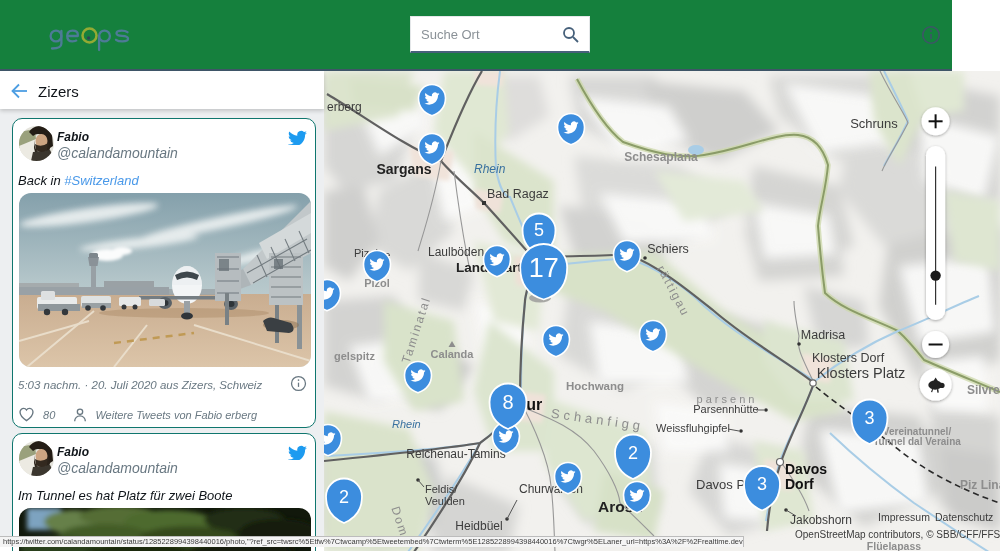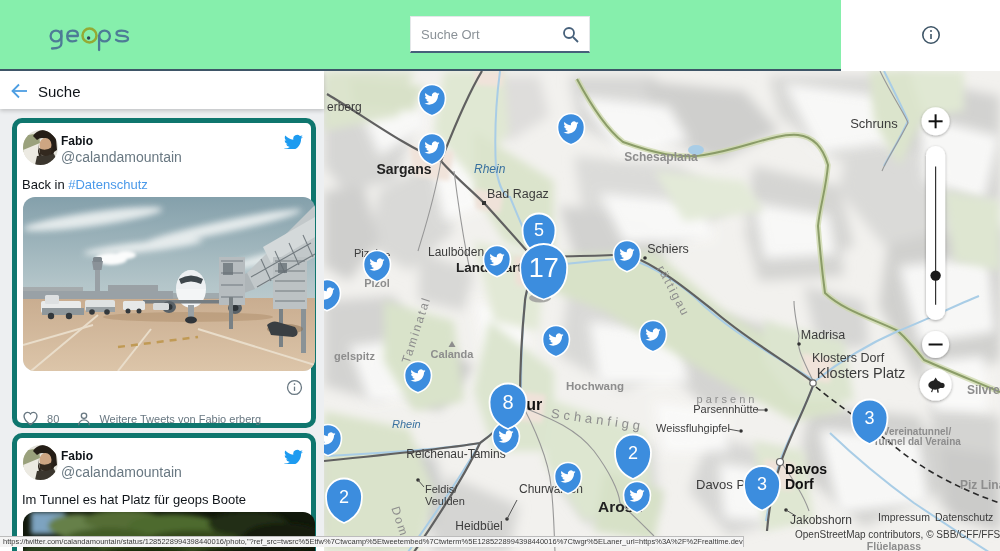--- a/index.html
+++ b/index.html
@@ -1,28 +1,28 @@
 <!DOCTYPE html>
 <html><head>
 <meta charset="utf-8">
 <style>
 * { margin:0; padding:0; box-sizing:border-box; }
 html,body { width:1000px; height:551px; overflow:hidden; font-family:"Liberation Sans", sans-serif; background:#fff; }
 #app { position:relative; width:1000px; height:551px; }
 
-#header { position:absolute; left:0; top:0; width:841px; height:71px; background:#86efac; border-bottom:2px solid #3e5567; z-index:30; }
+#header { position:absolute; left:0; top:0; width:952px; height:71px; background:#15803d; border-bottom:2px solid #3e5567; z-index:30; }
 #searchbox { position:absolute; left:410px; top:16px; width:180px; height:37px; border:1px solid #e4e7e9; border-bottom:2px solid #46607a; background:#fff; }
 #searchbox .ph { position:absolute; left:10px; top:10px; font-size:13px; color:#8a9197; }
 #infoicon { position:absolute; left:921px; top:25px; }
 
 #sidebar { position:absolute; left:0; top:71px; width:324px; height:465px; background:#edeff1; z-index:20; }
 #tweetbar { position:absolute; left:0; top:0; width:324px; height:38px; background:#fff; box-shadow:0 2px 4px rgba(0,0,0,0.18); }
 #tweetbar .back { position:absolute; left:10px; top:7px; font-size:19px; color:#4a97d2; }
 #tweetbar .title { position:absolute; left:38px; top:12px; font-size:15px; color:#0f1419; }
-.card { position:absolute; left:12px; width:304px; background:#fff; border:5px solid #0f766e; border-radius:10px; }
+.card { position:absolute; left:12px; width:304px; background:#fff; border:1px solid #0f766e; border-radius:10px;font-style:italic; }
 #card1 { top:47px; height:310px; }
 #card2 { top:362px; height:200px; }
 .avatar { position:absolute; left:6px; top:7px; width:35px; height:35px; border-radius:50%; overflow:hidden; }
 .uname { position:absolute; left:44px; top:11px; font-size:12px; font-weight:bold; color:#0f1419; }
 .uhandle { position:absolute; left:44px; top:26px; font-size:14px; color:#697882; }
 .bird { position:absolute; right:8px; top:10px; }
 .tweettext { position:absolute; left:5px; top:54px; font-size:13px; color:#0f1419; }
 .tweettext a { color:#4a99e9; text-decoration:none; }
 .photo { position:absolute; left:6px; top:74px; width:292px; border-radius:12px; overflow:hidden; }
 .meta { position:absolute; left:5px; top:260px; font-size:11.5px; color:#697882; white-space:nowrap; }
@@ -379,40 +379,40 @@
       <circle cx="10" cy="6" r="1" fill="#3e5567"></circle>
     </svg>
   </div>
 
   <div id="sidebar">
     <div id="tweetbar">
       <svg class="back" style="position:absolute;left:10px;top:11px;" width="20" height="18" viewBox="0 0 20 18">
         <line x1="2" y1="9" x2="17" y2="9" stroke="#4d9ee2" stroke-width="1.8"></line>
         <polyline points="9,2.5 2.5,9 9,15.5" fill="none" stroke="#4d9ee2" stroke-width="1.8"></polyline>
       </svg>
-      <span class="title">Suche</span>
+      <span class="title">Zizers</span>
     </div>
 
     <div class="card" id="card1">
       <div class="avatar"><svg width="35" height="35" viewBox="0 0 35 35">
             <rect width="35" height="35" fill="#e4e3db"></rect>
             <path d="M0,6 L16,3 L17,14 L0,22 Z" fill="#9aa17c"></path>
             <path d="M0,20 L17,13 L19,35 L0,35 Z" fill="#eceae2"></path>
             <path d="M10,6 Q14,-1 24,0 L33,8 L34,20 L28,24 L26,10 Q18,6 14,10 Z" fill="#241d16"></path>
             <ellipse cx="22.5" cy="15" rx="6" ry="7" fill="#cda582"></ellipse>
             <path d="M15.5,14 Q15,26 22,27 Q29,26 29.5,13 L31,22 Q30,30 23,31 Q16,30 15,22 Z" fill="#2a221a"></path>
             <path d="M14,26 L31,24 L35,32 L35,35 L12,35 Z" fill="#3b362e"></path>
             <path d="M16,18 Q22,22 29,17 L28,24 Q22,28 17,24 Z" fill="#33291f"></path>
           </svg></div>
       <div class="uname">Fabio</div>
       <div class="uhandle">@calandamountain</div>
       <svg class="bird" width="19" height="16" viewBox="0 0 24 20">
           <path fill="#1d9bf0" d="M23.953 4.57a10 10 0 01-2.825.775 4.958 4.958 0 002.163-2.723c-.951.555-2.005.959-3.127 1.184a4.92 4.92 0 00-8.384 4.482C7.69 8.095 4.067 6.13 1.64 3.162a4.822 4.822 0 00-.666 2.475c0 1.71.87 3.213 2.188 4.096a4.904 4.904 0 01-2.228-.616v.06a4.923 4.923 0 003.946 4.827 4.996 4.996 0 01-2.212.085 4.936 4.936 0 004.604 3.417 9.867 9.867 0 01-6.102 2.105c-.39 0-.779-.023-1.17-.067a13.995 13.995 0 007.557 2.209c9.053 0 13.998-7.496 13.998-13.985 0-.21 0-.42-.015-.63A9.935 9.935 0 0024 4.59z"></path>
         </svg>
-      <div class="tweettext">Back in <a>#Datenschutz</a></div>
+      <div class="tweettext">Back in <a>#Switzerland</a></div>
       <div class="photo" style="top:74px;height:174px;"><svg id="photo1" width="292" height="174" viewBox="0 0 292 174">
             <defs>
               <linearGradient id="sky" x1="0" y1="0" x2="0" y2="1">
                 <stop offset="0" stop-color="#84a0ab"></stop>
                 <stop offset="0.5" stop-color="#b3c5c9"></stop>
                 <stop offset="1" stop-color="#d8dfde"></stop>
               </linearGradient>
               <linearGradient id="grd" x1="0" y1="0" x2="0" y2="1">
                 <stop offset="0" stop-color="#c9ad90"></stop>
                 <stop offset="1" stop-color="#dcc5a9"></stop>
@@ -493,20 +493,21 @@
               <rect x="62" y="103" width="30" height="11" rx="2" fill="#dfe2e2"></rect>
               <rect x="63" y="110" width="29" height="5" fill="#9aa1a4"></rect>
               <circle cx="69" cy="115" r="2.8" fill="#33383c"></circle>
               <circle cx="84" cy="115" r="2.8" fill="#33383c"></circle>
               <rect x="100" y="104" width="22" height="9" rx="1.5" fill="#e6e8e8"></rect>
               <circle cx="105" cy="114" r="2.5" fill="#33383c"></circle>
               <circle cx="116" cy="114" r="2.5" fill="#33383c"></circle>
               <rect x="130" y="106" width="16" height="7" rx="1.5" fill="#d8dbdc"></rect>
             </g>
           </svg></div>
+      <div class="meta">5:03 nachm. · 20. Juli 2020 aus Zizers, Schweiz</div>
       <svg class="metainfo" width="17" height="17" viewBox="0 0 20 20">
         <circle cx="10" cy="10" r="8.2" fill="none" stroke="#697882" stroke-width="1.5"></circle>
         <line x1="10" y1="9" x2="10" y2="14" stroke="#697882" stroke-width="1.5"></line>
         <circle cx="10" cy="6" r="1" fill="#697882"></circle>
       </svg>
       <div class="actions">
         <svg width="17" height="15" viewBox="0 0 24 22" style="vertical-align:-3px;">
             <path fill="none" stroke="#697882" stroke-width="2" d="M12 20S2.5 14 2.5 7.5C2.5 4.4 5 2 7.8 2 9.6 2 11.2 3 12 4.4 12.8 3 14.4 2 16.2 2 19 2 21.5 4.4 21.5 7.5 21.5 14 12 20 12 20z"></path>
           </svg>
         <span style="margin-left:5px;">80</span>
@@ -527,21 +528,21 @@
             <ellipse cx="22.5" cy="15" rx="6" ry="7" fill="#cda582"></ellipse>
             <path d="M15.5,14 Q15,26 22,27 Q29,26 29.5,13 L31,22 Q30,30 23,31 Q16,30 15,22 Z" fill="#2a221a"></path>
             <path d="M14,26 L31,24 L35,32 L35,35 L12,35 Z" fill="#3b362e"></path>
             <path d="M16,18 Q22,22 29,17 L28,24 Q22,28 17,24 Z" fill="#33291f"></path>
           </svg></div>
       <div class="uname">Fabio</div>
       <div class="uhandle">@calandamountain</div>
       <svg class="bird" width="19" height="16" viewBox="0 0 24 20">
           <path fill="#1d9bf0" d="M23.953 4.57a10 10 0 01-2.825.775 4.958 4.958 0 002.163-2.723c-.951.555-2.005.959-3.127 1.184a4.92 4.92 0 00-8.384 4.482C7.69 8.095 4.067 6.13 1.64 3.162a4.822 4.822 0 00-.666 2.475c0 1.71.87 3.213 2.188 4.096a4.904 4.904 0 01-2.228-.616v.06a4.923 4.923 0 003.946 4.827 4.996 4.996 0 01-2.212.085 4.936 4.936 0 004.604 3.417 9.867 9.867 0 01-6.102 2.105c-.39 0-.779-.023-1.17-.067a13.995 13.995 0 007.557 2.209c9.053 0 13.998-7.496 13.998-13.985 0-.21 0-.42-.015-.63A9.935 9.935 0 0024 4.59z"></path>
         </svg>
-      <div class="tweettext">Im Tunnel es hat Platz für geops Boote</div>
+      <div class="tweettext">Im Tunnel es hat Platz für zwei Boote</div>
       <div class="photo" style="top:74px;height:120px;"><svg id="photo2" width="292" height="120" viewBox="0 0 292 120">
             <defs>
               <filter id="fb" x="-30%" y="-30%" width="160%" height="160%">
                 <feGaussianBlur stdDeviation="2.5"></feGaussianBlur>
               </filter>
             </defs>
             <rect width="292" height="120" fill="#11180b"></rect>
             <g filter="url(#fb)">
               <rect x="8" y="0" width="34" height="22" fill="#7da3c0"></rect>
               <ellipse cx="55" cy="14" rx="30" ry="12" fill="#66804a"></ellipse>

